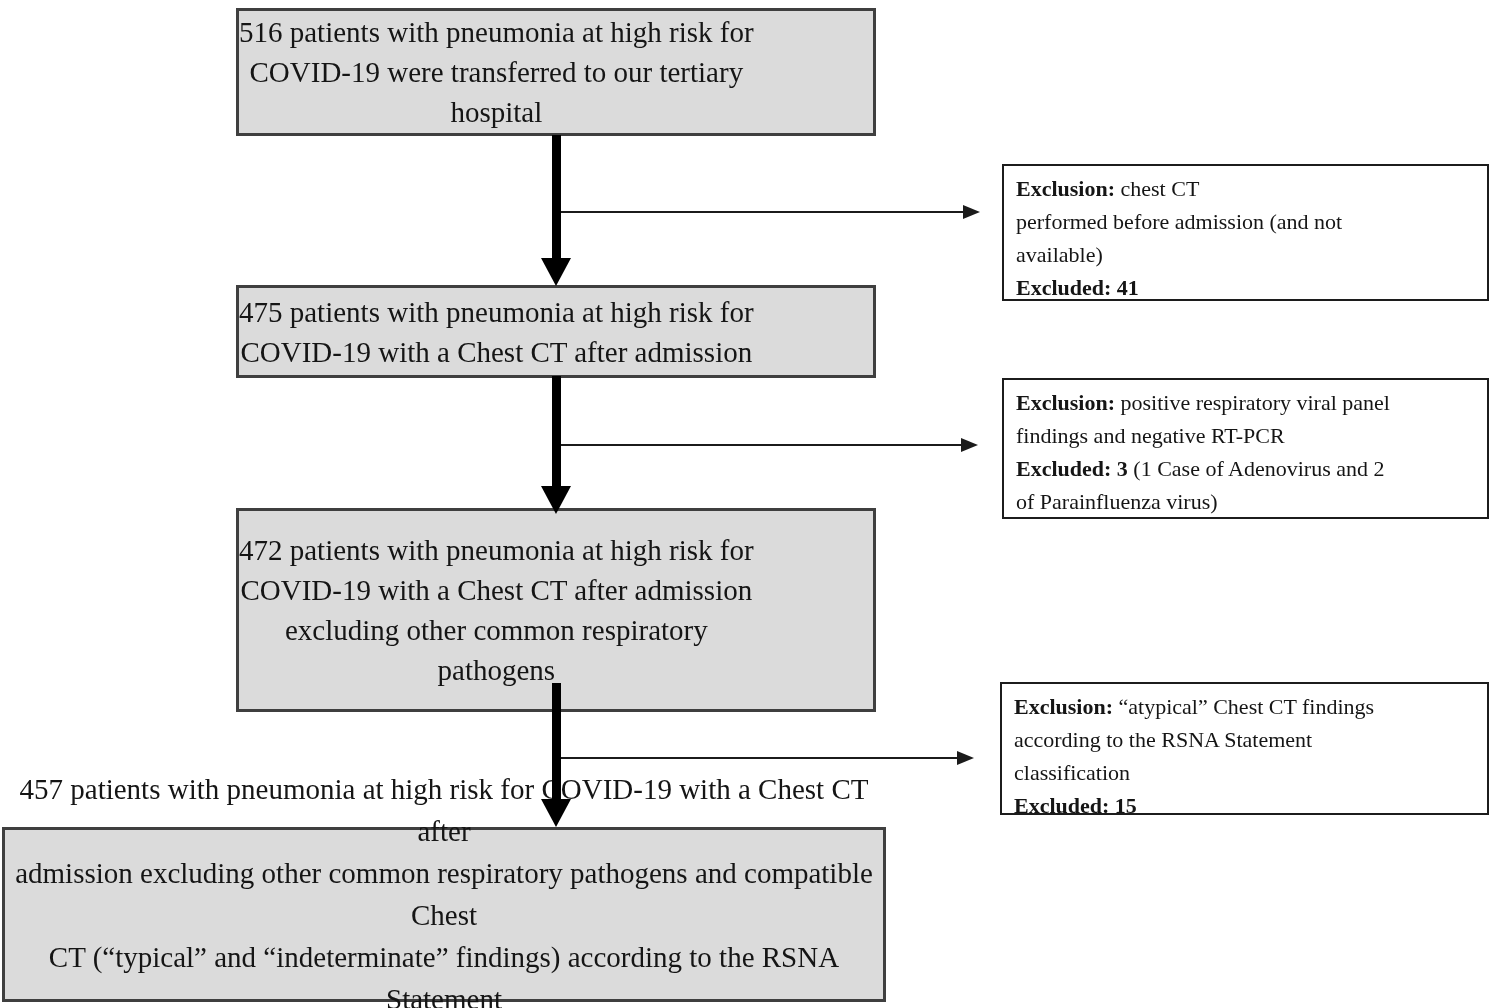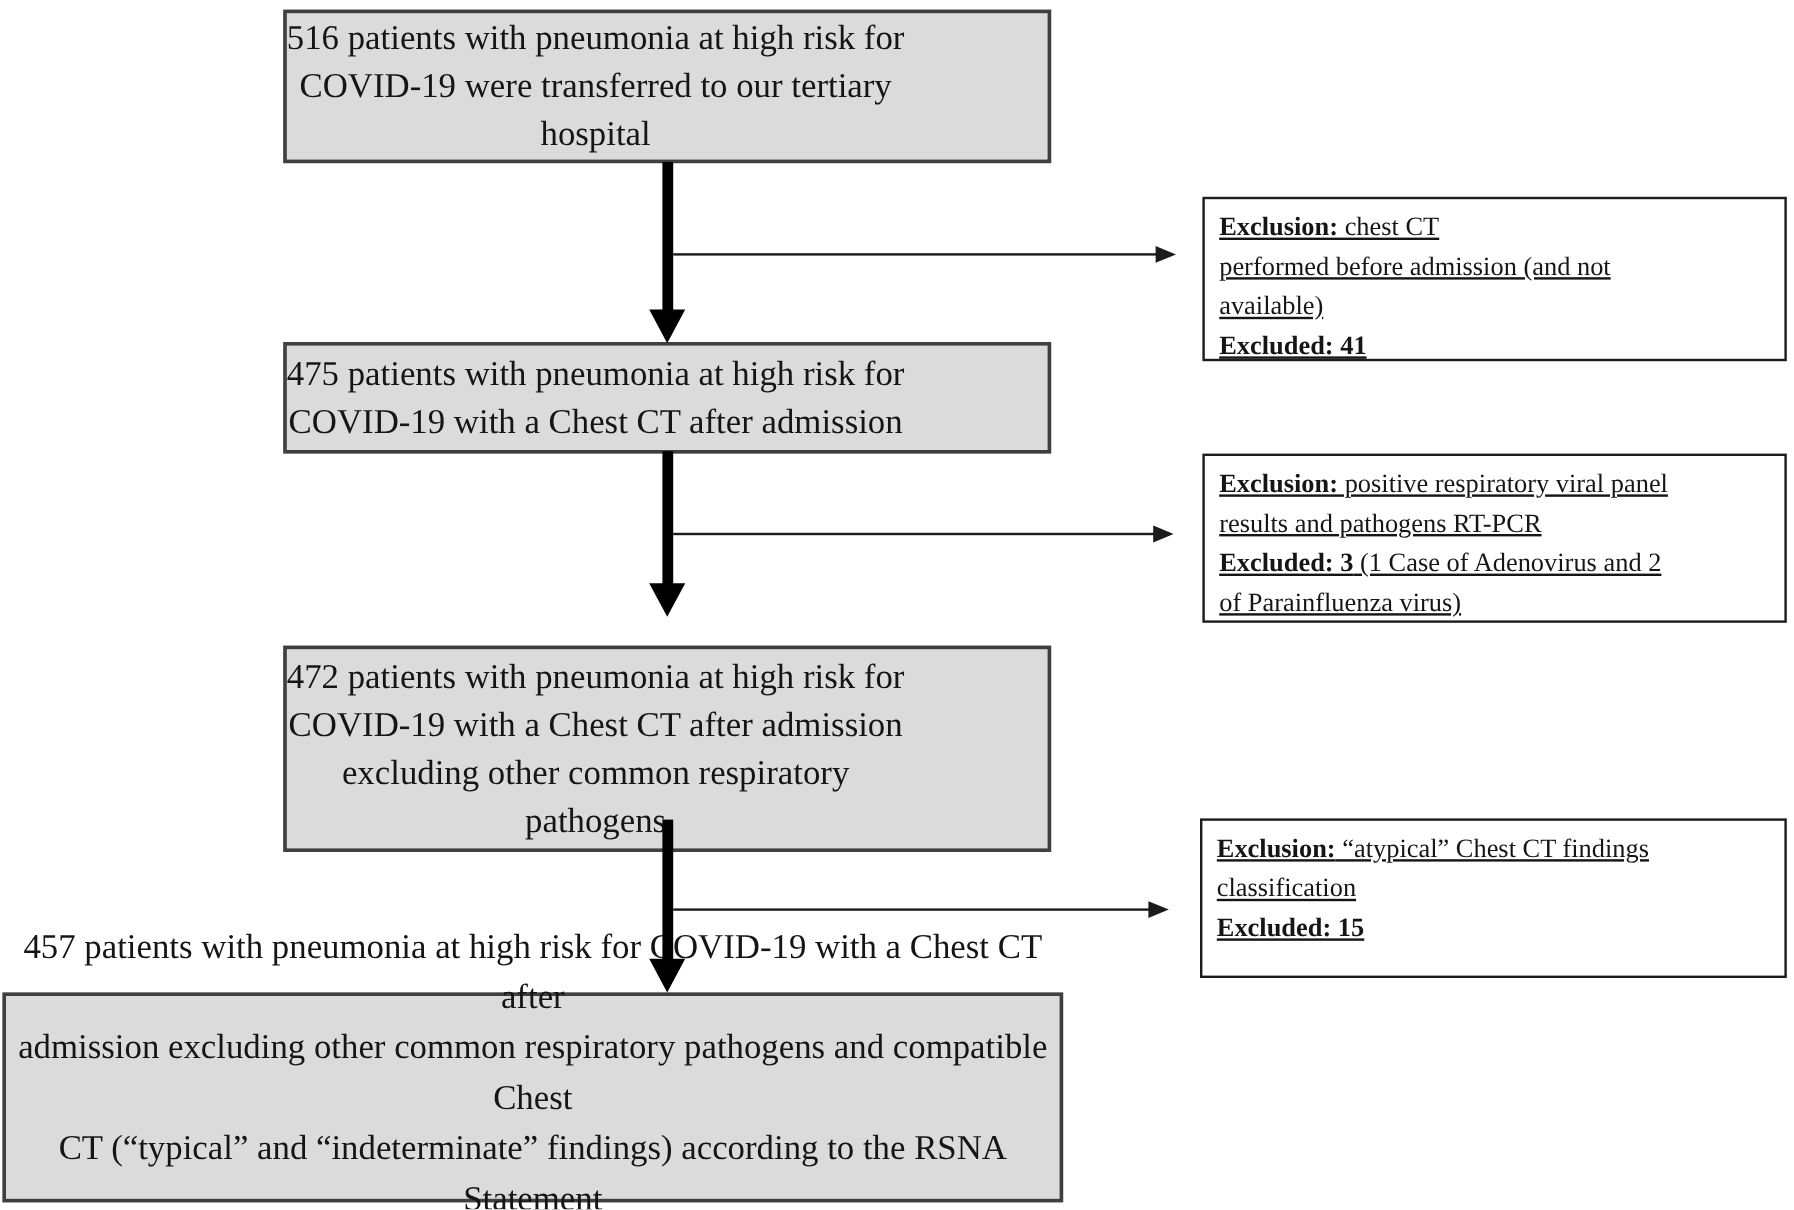--- a/index.html
+++ b/index.html
@@ -29,21 +29,20 @@
   
   .xbox{
     position:absolute;
     background:#ffffff;
     border:2px solid #1c1c1c;
     box-sizing:border-box;
     padding:6px 12px;
     font-size:22px;
     line-height:33px;
     text-align:left;
-    text-decoration:underline;
   }
   .xbox .bold{font-weight:bold;}
   
   .vstem{position:absolute;width:9px;background:#000;}
   .vhead{
     position:absolute;width:0;height:0;
     border-left:15px solid transparent;
     border-right:15px solid transparent;
     border-top:28px solid #000;
   }
@@ -65,21 +64,21 @@
     <span class="ftext">516 patients with pneumonia at high risk for
 COVID-19 were transferred to our tertiary
 hospital</span>
   </div>
 
   <div class="fbox" style="left:236px;top:285px;width:640px;height:93px;">
     <span class="ftext">475 patients with pneumonia at high risk for
 COVID-19 with a Chest CT after admission</span>
   </div>
 
-  <div class="fbox" style="left:236px;top:538px;width:640px;height:172px;">
+  <div class="fbox" style="left:236px;top:508px;width:640px;height:204px;">
     <span class="ftext">472 patients with pneumonia at high risk for
 COVID-19 with a Chest CT after admission
 excluding other common respiratory
 pathogens</span>
   </div>
 
   <div class="fbox wide" style="left:2px;top:827px;width:884px;height:175px;">
     <span class="ftext">457 patients with pneumonia at high risk for COVID-19 with a Chest CT after
 admission excluding other common respiratory pathogens and compatible Chest
 CT (“typical” and “indeterminate” findings) according to the RSNA Statement
@@ -88,27 +87,28 @@
 
   <div class="xbox" style="left:1002px;top:164px;width:487px;height:137px;">
       <div><span class="bold">Exclusion:</span><span> chest CT</span></div>
       <div><span>performed before admission (and not</span></div>
       <div><span>available)</span></div>
       <div><span class="bold">Excluded: 41</span></div>
     </div>
 
   <div class="xbox" style="left:1002px;top:378px;width:487px;height:141px;">
       <div><span class="bold">Exclusion:</span><span> positive respiratory viral panel</span></div>
-      <div><span>results and pathogens RT-PCR</span></div>
+      <div><span>findings and negative RT-PCR</span></div>
       <div><span class="bold">Excluded: 3</span><span> (1 Case of Adenovirus and 2</span></div>
       <div><span>of Parainfluenza virus)</span></div>
     </div>
 
   <div class="xbox" style="left:1000px;top:682px;width:489px;height:133px;">
       <div><span class="bold">Exclusion:</span><span> “atypical” Chest CT findings</span></div>
+      <div><span>according to the RSNA Statement</span></div>
       <div><span>classification</span></div>
       <div><span class="bold">Excluded: 15</span></div>
     </div>
 
   <div>
     <div class="vstem" style="left:552px;top:135px;height:124px;"></div>
     <div class="vhead" style="left:541px;top:258px;"></div>
   </div>
 
   <div>

